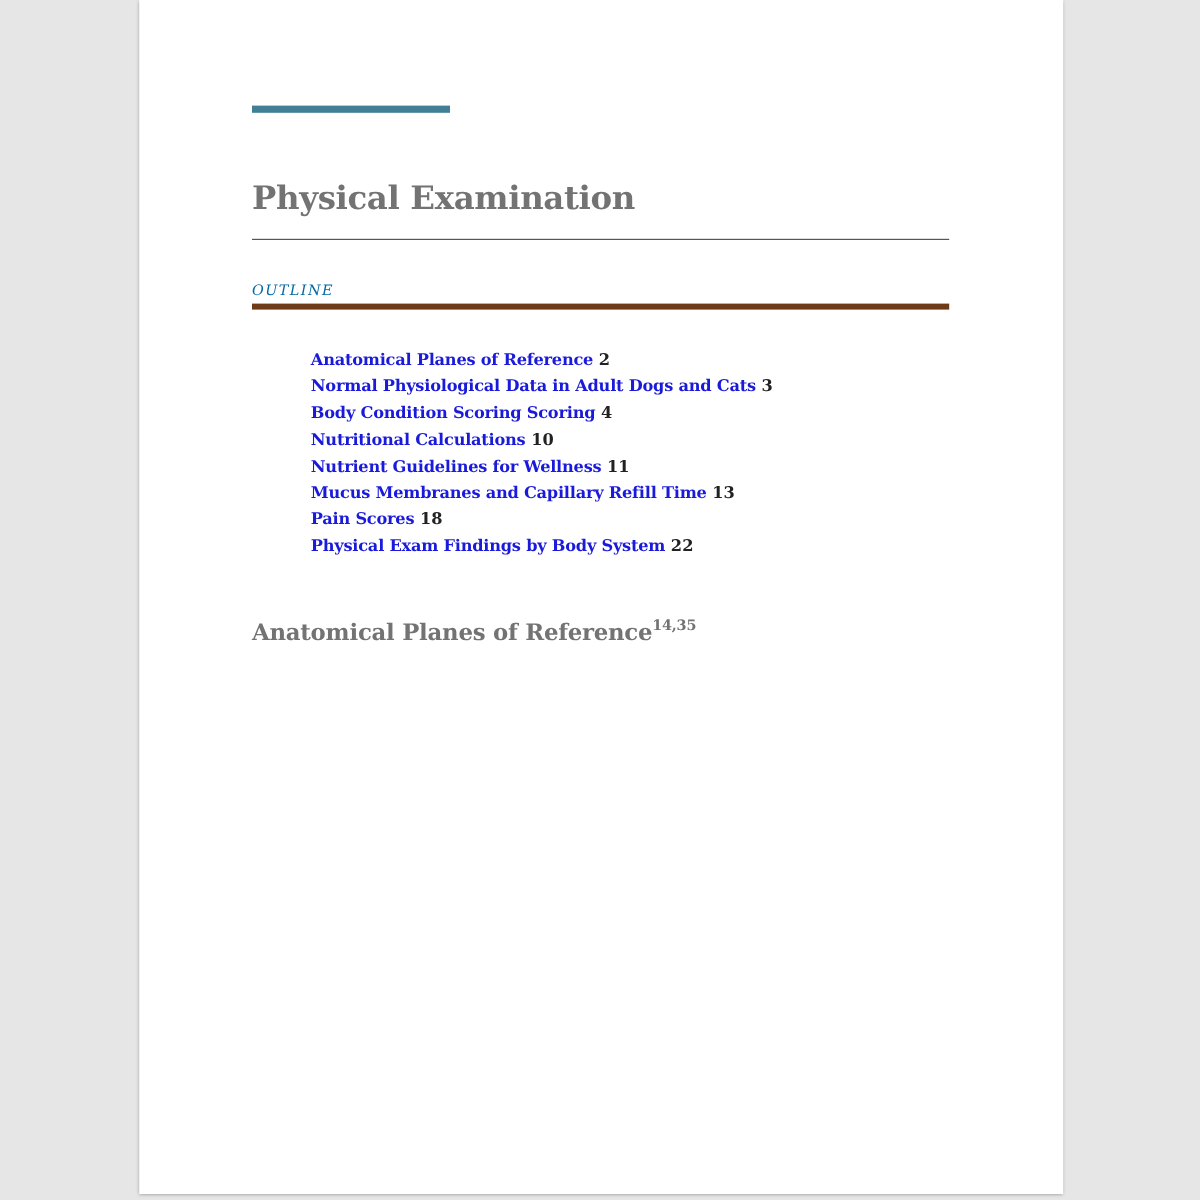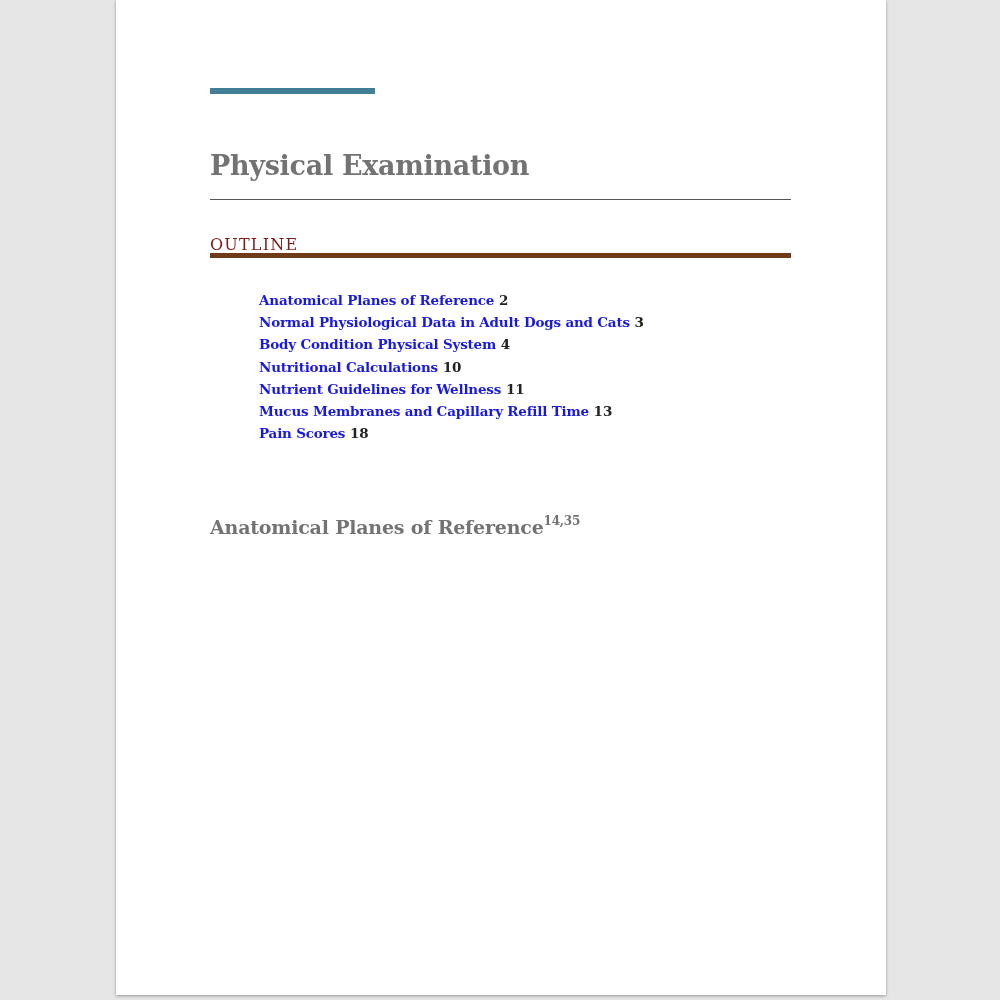--- a/index.html
+++ b/index.html
@@ -1,41 +1,42 @@
 <!DOCTYPE html>
 <html><head>
 <meta charset="utf-8">
 <style>
   html, body { margin:0; padding:0; }
   body { width:1000px; height:1000px; background:#e6e6e6; position:relative; overflow:hidden; font-family:"DejaVu Serif", serif; }
   .page { position:absolute; left:116px; top:0; width:770px; height:995px; background:#fff; box-shadow:0 1px 3px rgba(0,0,0,0.35); }
   .topbar { position:absolute; left:94px; top:88px; width:165px; height:6px; background:#417f96; }
   .title { position:absolute; left:94px; top:150px; font-size:27px; font-weight:bold; color:#737373; margin:0; letter-spacing:-0.3px; }
   .rule1 { position:absolute; left:94px; top:199px; width:581px; height:1px; background:#555; }
-  .outline-label { position:absolute; left:94px; top:235px; font-size:16px; color:#7f1d1d; letter-spacing:1.2px; }
+  .outline-label { position:absolute; left:94px; top:235px; font-size:12px; color:#0369a1; letter-spacing:1.2px;font-style:italic; }
   .rule2 { position:absolute; left:94px; top:253px; width:581px; height:5px; background:#6e3a17; }
   .toc { position:absolute; left:127px; top:276px; list-style:none; margin:16px; padding:0; }
   .toc li { height:22.2px; line-height:16px; font-size:13.5px; font-weight:bold; white-space:nowrap; }
   .toc a { color:#1a1adb; text-decoration:none; letter-spacing:-0.2px; }
   .toc .pg { color:#222; }
   .section { position:absolute; left:94px; top:516px; font-size:19px; font-weight:bold; color:#737373; margin:0; letter-spacing:-0.2px; }
   .section sup { font-size:12px; vertical-align:top; position:relative; top:-2px; }
 </style>
 </head>
 <body>
 
 <div class="page">
   <div class="topbar"></div>
   <h1 class="title">Physical Examination</h1>
   <div class="rule1"></div>
   <div class="outline-label">OUTLINE</div>
   <div class="rule2"></div>
   <ul class="toc">
     <li><a href="#">Anatomical Planes of Reference</a> <span class="pg">2</span></li>
     <li><a href="#">Normal Physiological Data in Adult Dogs and Cats</a> <span class="pg">3</span></li>
-    <li><a href="#">Body Condition Physical System</a> <span class="pg">4</span></li>
+    <li><a href="#">Body Condition Scoring Scoring</a> <span class="pg">4</span></li>
     <li><a href="#">Nutritional Calculations</a> <span class="pg">10</span></li>
     <li><a href="#">Nutrient Guidelines for Wellness</a> <span class="pg">11</span></li>
     <li><a href="#">Mucus Membranes and Capillary Refill Time</a> <span class="pg">13</span></li>
     <li><a href="#">Pain Scores</a> <span class="pg">18</span></li>
+    <li><a href="#">Physical Exam Findings by Body System</a> <span class="pg">22</span></li>
   </ul>
   <h2 class="section"><span>Anatomical Planes of Reference</span><sup>14,35</sup></h2>
 </div>
 
 </body></html>

